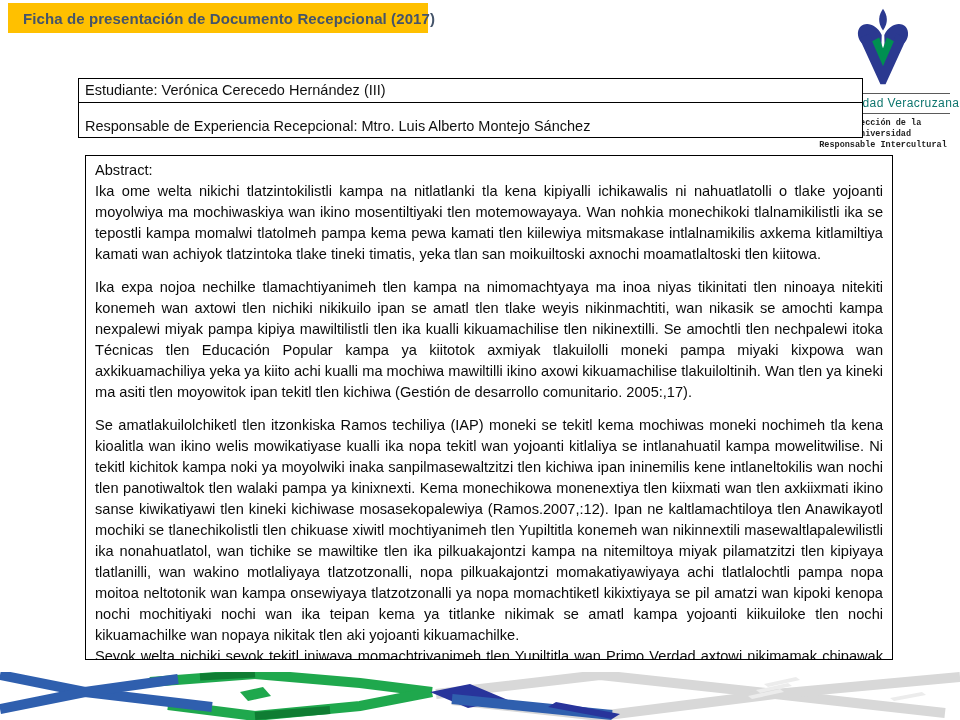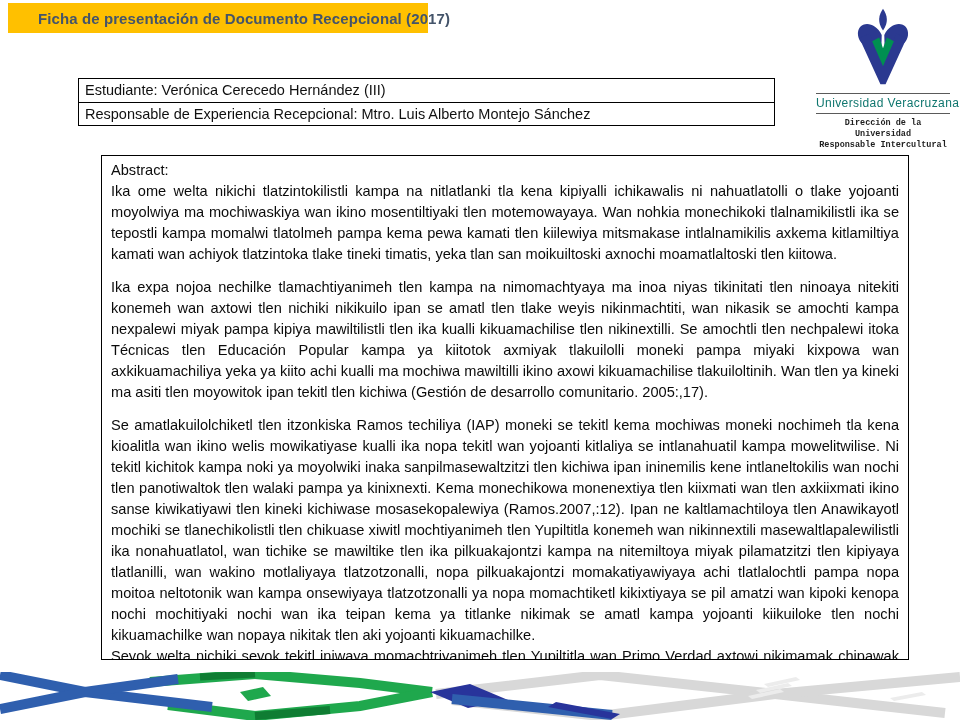--- a/index.html
+++ b/index.html
@@ -6,54 +6,54 @@
   .slide {
     position:relative; width:960px; height:720px; background:#ffffff;
     overflow:hidden; font-family:"Liberation Sans", sans-serif;
   }
 
   
   .banner {
     position:absolute; left:8px; top:3px; width:420px; height:30px;
     background:#FFC000; color:#44546A;
     font-size:15px; font-weight:600; letter-spacing:0.1px;
-    display:flex; align-items:center; padding-left:30px; box-sizing:border-box;
+    display:flex; align-items:center; padding-left:15px; box-sizing:border-box;
     white-space:nowrap;
   }
 
   
   .logo { position:absolute; right:10px; top:8px; width:134px; text-align:center; }
   .logo .emblem { width:64px; height:82px; display:block; margin:0 auto 3px auto; }
   .logo .org {
     font-size:12px; color:#0f766e; letter-spacing:0.4px;
     border-top:1px solid #5a5a5a; border-bottom:1px solid #5a5a5a;
     padding:2px 0 3px 0; white-space:nowrap;
   }
   .logo .dept {
     margin-top:4px; font-size:8.5px; font-weight:bold; color:#1f1f1f; line-height:1.3;font-family:Liberation Mono, monospace;
   }
 
   
   .info-table {
-    position:absolute; left:78px; top:78px; width:697px;
+    position:absolute; left:78px; top:78px; width:785px;
     border:1.5px solid #000; box-sizing:border-box; background:#fff;
   }
   .info-row {
     height:22.5px; line-height:22.5px; font-size:14.5px; color:#101010;
     padding-left:6px; border-bottom:1px solid #000;
     white-space:nowrap; overflow:hidden;
   }
-  .info-row:last-child { border-bottom:none; }
+  .info-row:last-child { border-bottom:none;margin-top:12px; }
 
   
   .abstract {
     position:absolute; left:85px; top:155px; width:808px; height:505px;
     border:1.5px solid #000; box-sizing:border-box;
     padding:4px 9px 4px 9px; overflow:hidden;
-    font-size:14.6px; line-height:21px; color:#0b0b0b; text-align:justify;margin-left:16px;
+    font-size:14.6px; line-height:21px; color:#0b0b0b; text-align:justify;
   }
   .abstract .heading { margin:0; text-align:left; }
   .abstract p { margin:0 0 12px 0; }
   .abstract p.no-gap { margin-bottom:0; }
   .abstract p.follows { margin-top:0; }
 
   
   .ribbon { position:absolute; left:0; bottom:0; width:960px; height:48px; }
 </style>
 </head>

